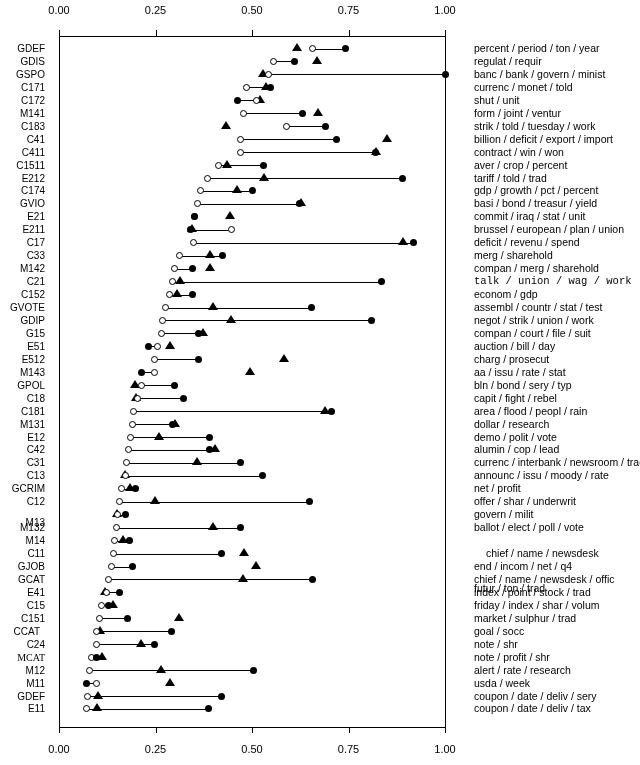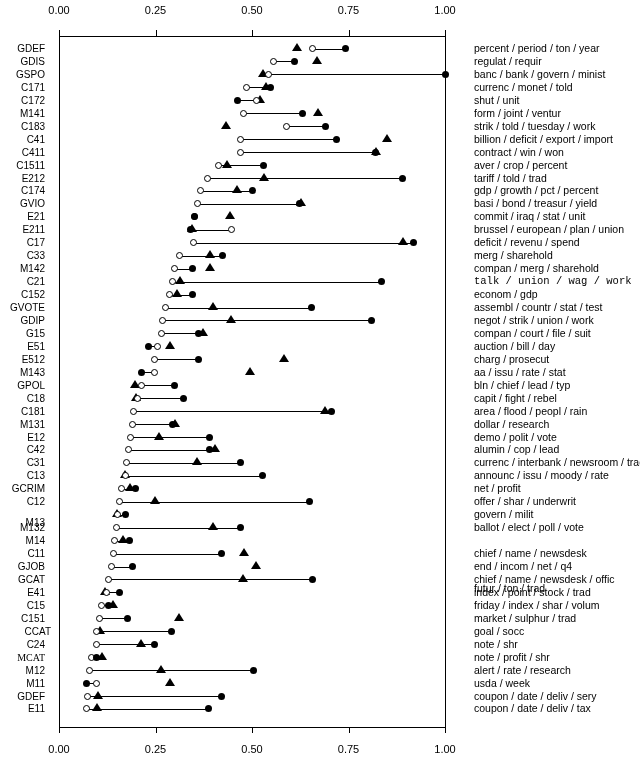--- a/index.html
+++ b/index.html
@@ -136,21 +136,21 @@
       <div class="cat-label" style="top: 496.25px; right: 7px;">C12</div>
       <div class="cat-label" style="top: 509.2px; right: 7px; margin-top: 8px;">M13</div>
       <div class="cat-label" style="top: 522.15px; right: 7px;">M132</div>
       <div class="cat-label" style="top: 535.1px; right: 7px;">M14</div>
       <div class="cat-label" style="top: 548.05px; right: 7px;">C11</div>
       <div class="cat-label" style="top: 561px; right: 7px;">GJOB</div>
       <div class="cat-label" style="top: 573.95px; right: 7px;">GCAT</div>
       <div class="cat-label" style="top: 586.9px; right: 7px;">E41</div>
       <div class="cat-label" style="top: 599.85px; right: 7px;">C15</div>
       <div class="cat-label" style="top: 612.8px; right: 7px;">C151</div>
-      <div class="cat-label" style="top: 625.75px; right: 1px;">CCAT</div>
+      <div class="cat-label" style="top: 625.75px; right: 12px;">CCAT</div>
       <div class="cat-label" style="top: 638.7px; right: 7px;">C24</div>
       <div class="cat-label" style="top: 651.65px; right: 7px; font-family: Liberation Serif, serif;">MCAT</div>
       <div class="cat-label" style="top: 664.6px; right: 7px;">M12</div>
       <div class="cat-label" style="top: 677.55px; right: 7px;">M11</div>
       <div class="cat-label" style="top: 690.5px; right: 7px;">GDEF</div>
       <div class="cat-label" style="top: 703.45px; right: 7px;">E11</div>
     </div>
   <div id="plot">
       <div class="row-seg" style="left: 253.602px; top: 12.5px; width: 32.81px;"></div>
       <div class="mk mk-tri" style="left: 232.776px; top: 7px;"></div>
@@ -380,34 +380,34 @@
       <div class="desc-label" style="top: 250.2px;">merg / sharehold</div>
       <div class="desc-label" style="top: 263.15px;">compan / merg / sharehold</div>
       <div class="desc-label" style="top: 276.1px; font-family: Liberation Mono, monospace;">talk / union / wag / work</div>
       <div class="desc-label" style="top: 289.05px;">econom / gdp</div>
       <div class="desc-label" style="top: 302px;">assembl / countr / stat / test</div>
       <div class="desc-label" style="top: 314.95px;">negot / strik / union / work</div>
       <div class="desc-label" style="top: 327.9px;">compan / court / file / suit</div>
       <div class="desc-label" style="top: 340.85px;">auction / bill / day</div>
       <div class="desc-label" style="top: 353.8px; text-align: right;">charg / prosecut</div>
       <div class="desc-label" style="top: 366.75px;">aa / issu / rate / stat</div>
-      <div class="desc-label" style="top: 379.7px;">bln / chief / lead / typ</div>
+      <div class="desc-label" style="top: 379.7px;">bln / bond / sery / typ</div>
       <div class="desc-label" style="top: 392.65px;">capit / fight / rebel</div>
       <div class="desc-label" style="top: 405.6px;">area / flood / peopl / rain</div>
       <div class="desc-label" style="top: 418.55px;">dollar / research</div>
       <div class="desc-label" style="top: 431.5px;">demo / polit / vote</div>
       <div class="desc-label" style="top: 444.45px;">alumin / cop / lead</div>
       <div class="desc-label" style="top: 457.4px;">currenc / interbank / newsroom / trad</div>
       <div class="desc-label" style="top: 470.35px;">announc / issu / moody / rate</div>
       <div class="desc-label" style="top: 483.3px;">net / profit</div>
       <div class="desc-label" style="top: 496.25px;">offer / shar / underwrit</div>
       <div class="desc-label" style="top: 509.2px;">govern / milit</div>
       <div class="desc-label" style="top: 522.15px;">ballot / elect / poll / vote</div>
       <div class="desc-label" style="top: 567px; margin-top: 16px;">futur / ton / trad</div>
-      <div class="desc-label" style="top: 548.05px;">chief / name / newsdesk</div>
+      <div class="desc-label" style="top: 548.05px; margin-left: 12px;">chief / name / newsdesk</div>
       <div class="desc-label" style="top: 561px;">end / incom / net / q4</div>
       <div class="desc-label" style="top: 573.95px;">chief / name / newsdesk / offic</div>
       <div class="desc-label" style="top: 586.9px;">index / point / stock / trad</div>
       <div class="desc-label" style="top: 599.85px;">friday / index / shar / volum</div>
       <div class="desc-label" style="top: 612.8px;">market / sulphur / trad</div>
       <div class="desc-label" style="top: 625.75px;">goal / socc</div>
       <div class="desc-label" style="top: 638.7px;">note / shr</div>
       <div class="desc-label" style="top: 651.65px;">note / profit / shr</div>
       <div class="desc-label" style="top: 664.6px;">alert / rate / research</div>
       <div class="desc-label" style="top: 677.55px;">usda / week</div>

